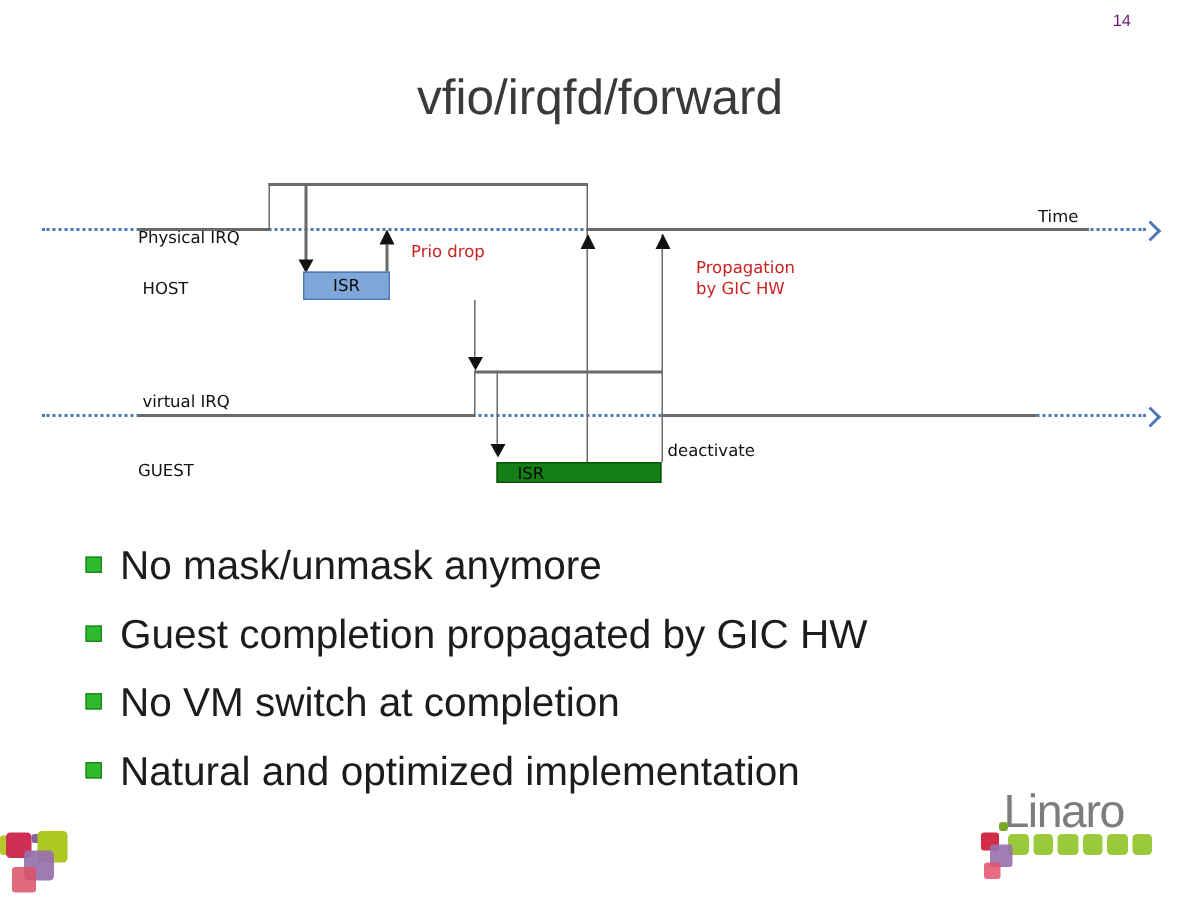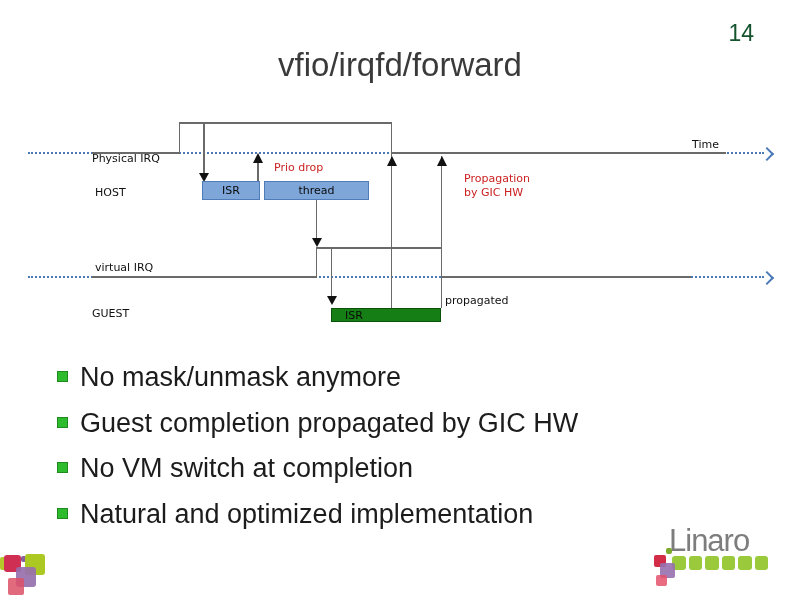--- a/index.html
+++ b/index.html
@@ -1,21 +1,21 @@
 <!DOCTYPE html>
 <html style="--title-gray: #3A3A3A; --text-dark: #1C1C1C; --timeline-blue: #4A7AB5; --trace-gray: #6A6A6A; --arrow-black: #111111; --host-box-fill: #7EA6D9; --host-box-border: #4F7CB8; --guest-box-fill: #157F15; --guest-box-border: #0A520A; --annotation-red: #CC2222; --bullet-green: #2EBC2E; --logo-gray: #7D7D7D; --logo-green: #9ACA3B; --logo-red: #D22C46; --logo-purple: #9770AE; --logo-pink: #E4516B; --corner-green: #ABC823;"><head>
 <meta charset="utf-8">
 <style>
   html,body{margin:0;padding:0;background:#888;}
   .slide{position:relative;width:800px;height:600px;background:#ffffff;overflow:hidden;
          font-family:"Liberation Sans",sans-serif;}
   .abs{position:absolute;}
 
   
-  .pagenum{position:absolute;top:20px;right:46px;font-size:23px;color:#14532d;}
+  .pagenum{position:absolute;top:8px;right:46px;font-size:11px;color:#701a75;}
   .title{position:absolute;left:0;right:0;top:46px;text-align:center;
          font-size:33px;color:var(--title-gray,#3a3a3a);letter-spacing:0px;}
 
   
   .lab{position:absolute;font-family:"DejaVu Sans",sans-serif;font-size:11px;
        color:#111;white-space:nowrap;}
   .lab.red{color:var(--annotation-red,#cc2222);margin-left:11px;}
 
   
   .dotline{position:absolute;height:0;border-top:2px dotted var(--timeline-blue,#4a7ab5);}
@@ -79,23 +79,20 @@
     <div class="vl" style="left:178.5px;top:122px;height:31px;"></div>
     <div class="hl" style="left:178.5px;top:122px;width:213px;"></div>
     <div class="hl" style="left:391px;top:152px;width:335px;"></div>
 
     <div class="vl" style="left:203px;top:122px;height:52px;"></div>
     <div class="tri down" style="left:199px;top:173px;"></div>
 
     <div class="box bluebox" style="left:202px;top:181px;width:58px;height:19px;">
       <span>ISR</span>
     </div>
-    <div class="box bluebox" style="left:264px;top:181px;width:105px;height:19px;">
-      <span>thread</span>
-    </div>
 
     <div class="vl" style="left:257px;top:163px;height:18px;"></div>
     <div class="tri up" style="left:253px;top:153px;"></div>
     <div class="lab red" style="left:263px;top:161px;">Prio drop</div>
 
     <div class="vl" style="left:315.5px;top:200px;height:39px;"></div>
     <div class="tri down" style="left:311.5px;top:238px;"></div>
 
     <div class="hl" style="left:92px;top:276px;width:224px;"></div>
     <div class="hl" style="left:315.5px;top:247px;width:126px;"></div>
@@ -109,21 +106,21 @@
       <span>ISR</span>
     </div>
 
     <div class="vl" style="left:390.5px;top:122px;height:186px;"></div>
     <div class="tri up" style="left:386.5px;top:156px;"></div>
     <div class="vl" style="left:440.5px;top:156px;height:152px;"></div>
     <div class="tri up" style="left:436.5px;top:156px;"></div>
 
     <div class="lab red" style="left:453px;top:172px;">Propagation</div>
     <div class="lab red" style="left:453px;top:186px;">by GIC HW</div>
-    <div class="lab" style="left:445px;top:294px;">propagated</div>
+    <div class="lab" style="left:445px;top:294px;">deactivate</div>
   </div>
 
   <ul class="bullets">
     <li>
       <span class="sq"></span>
       <span>No mask/unmask anymore</span>
     </li>
     <li>
       <span class="sq"></span>
       <span>Guest completion propagated by GIC HW</span>

